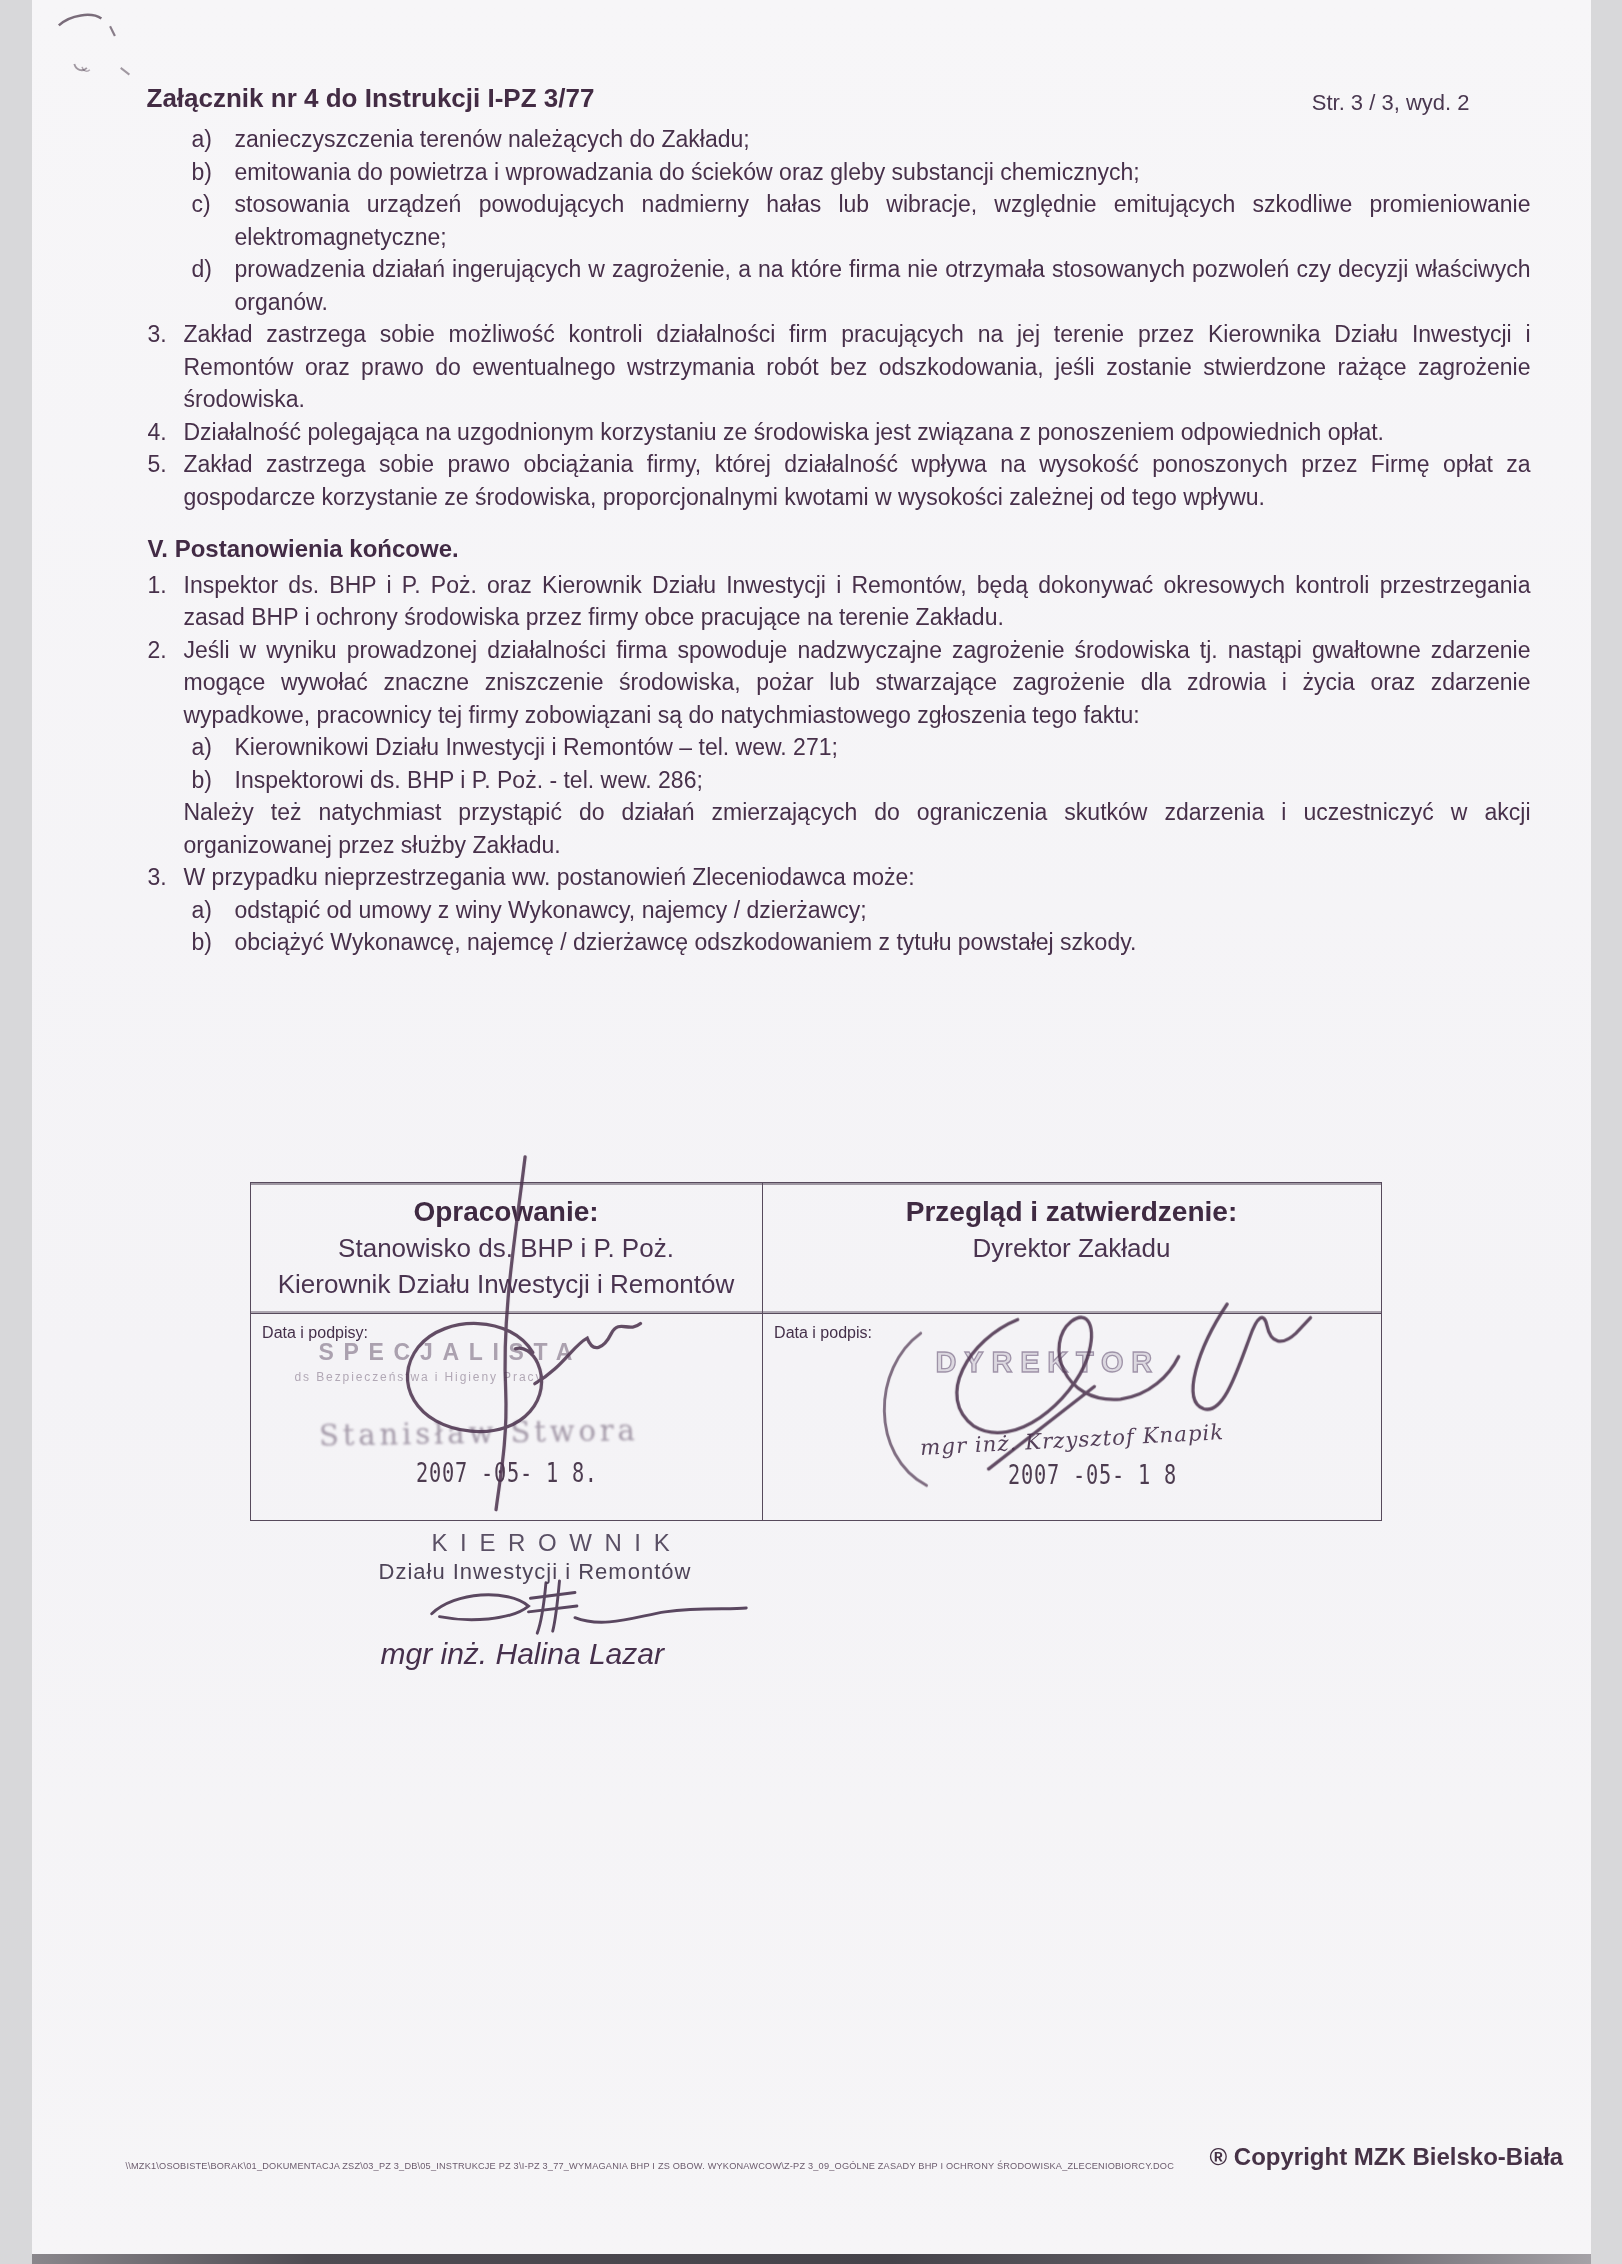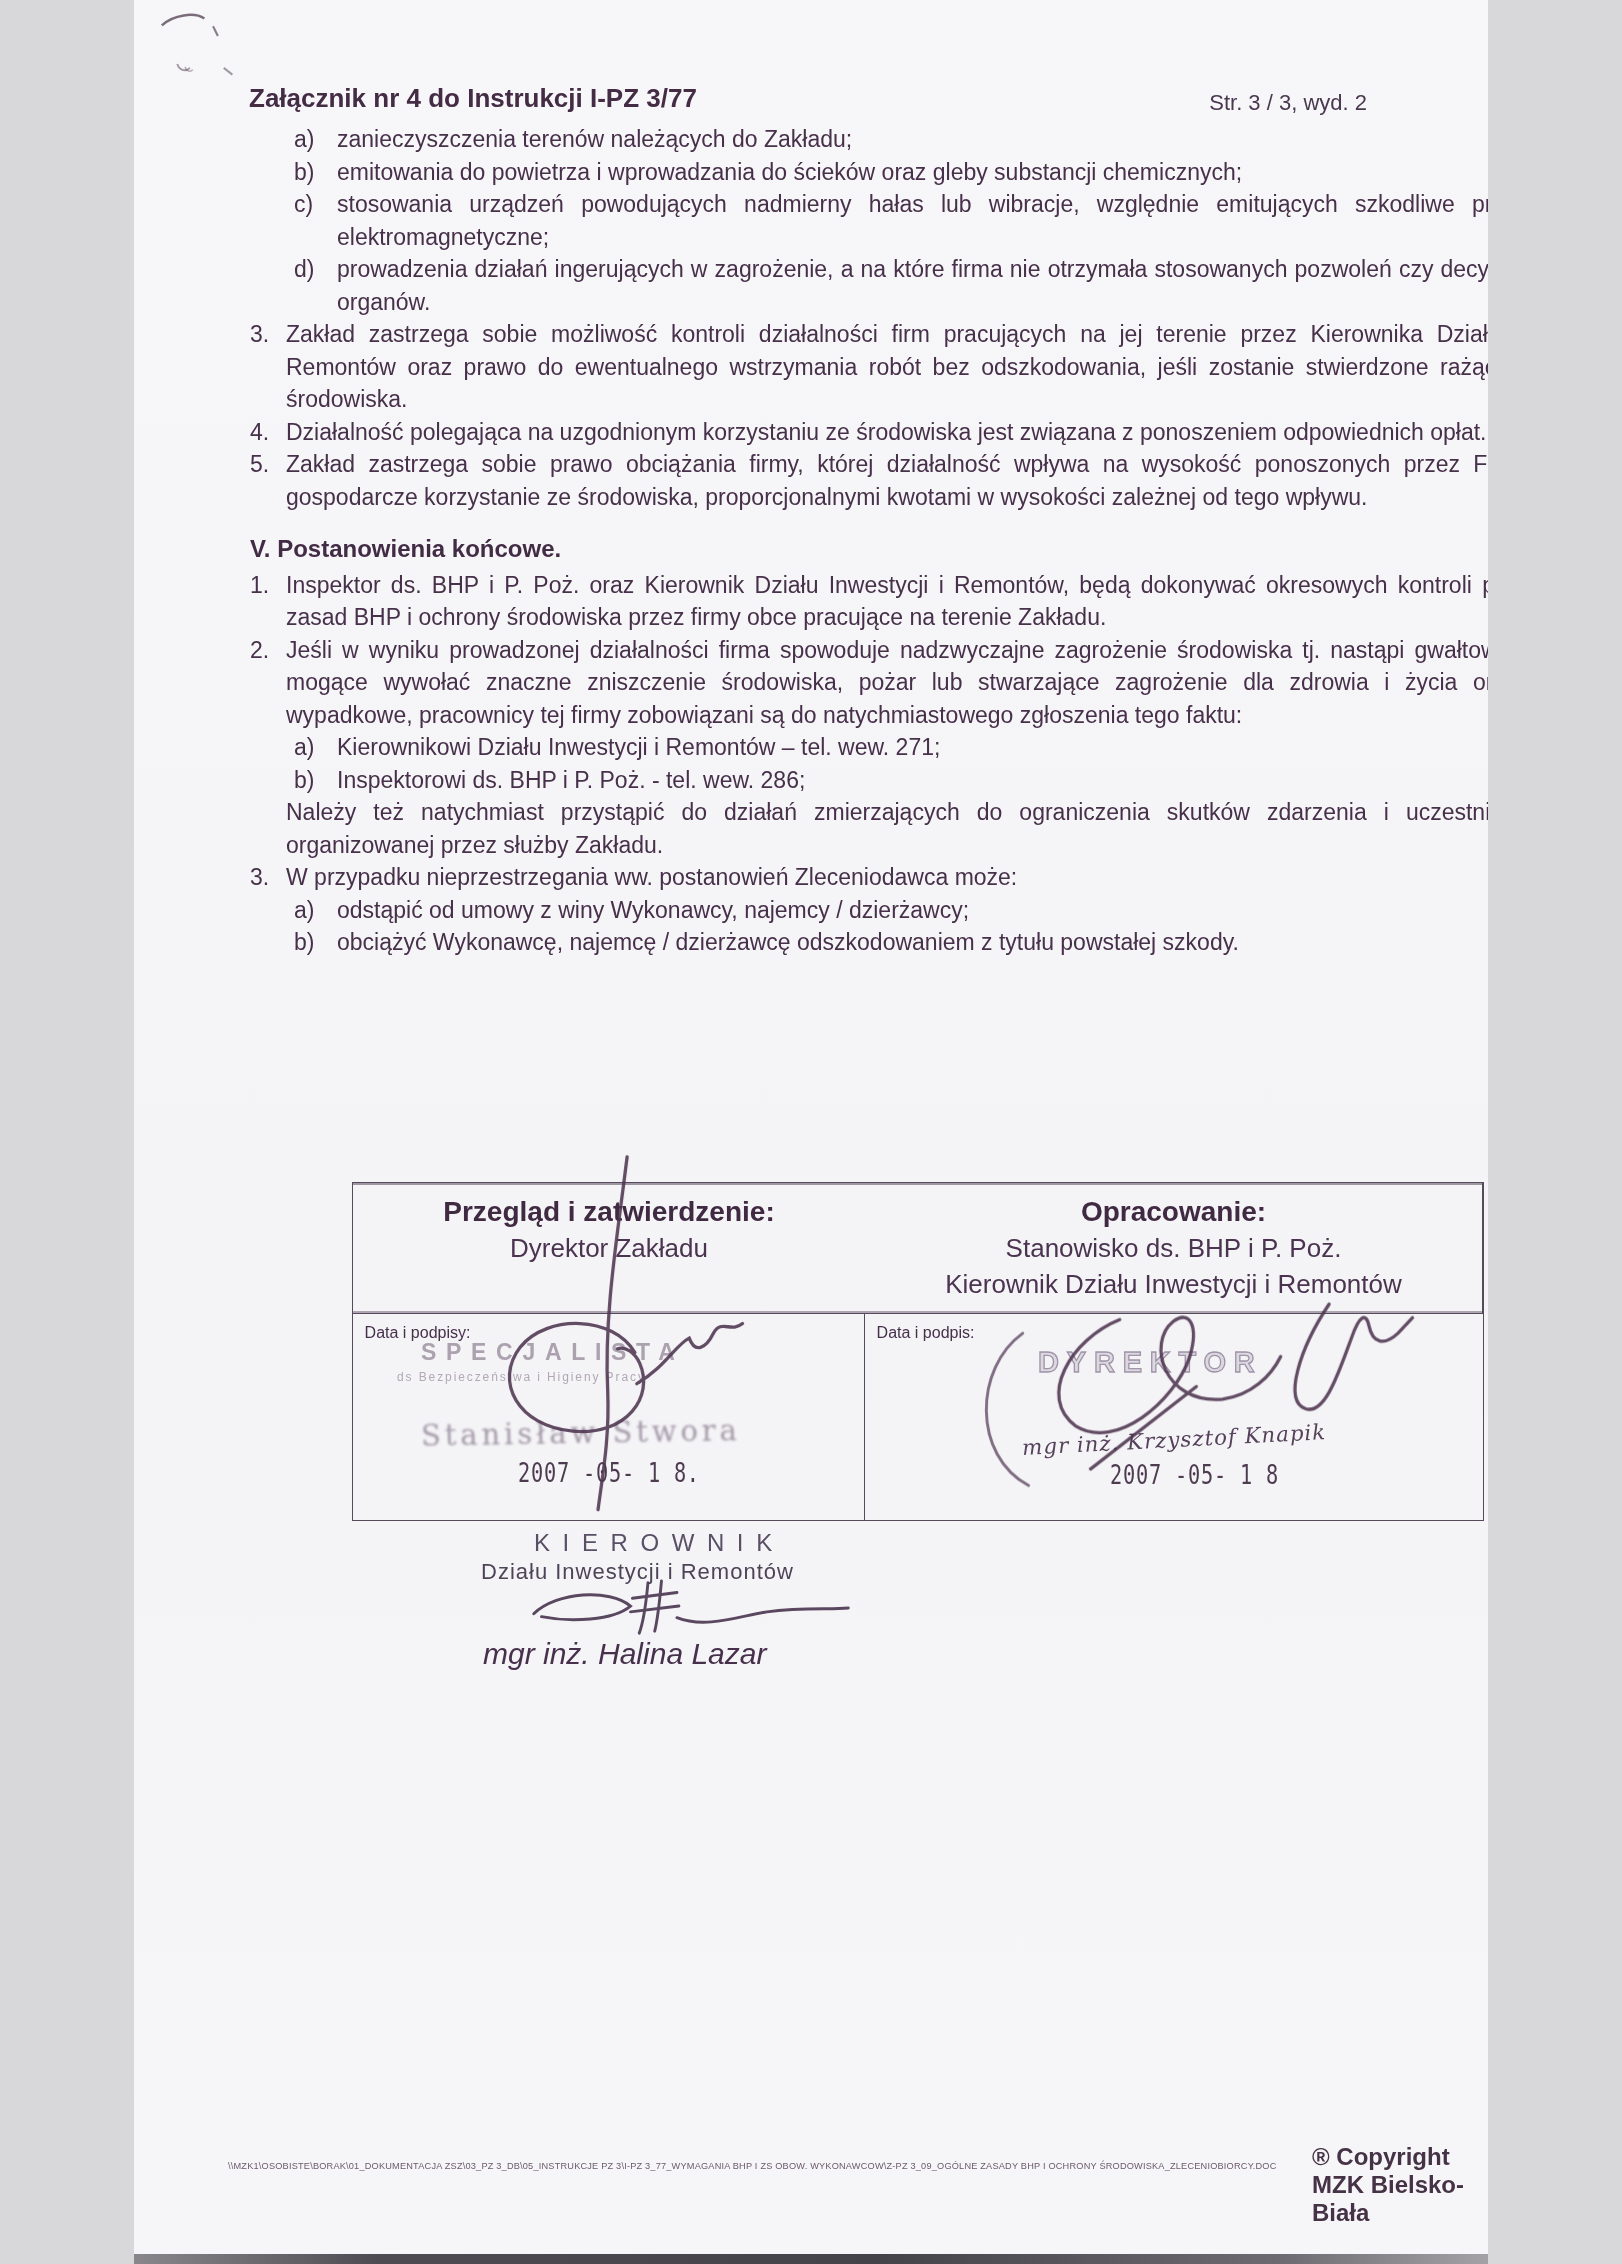--- a/index.html
+++ b/index.html
@@ -1,17 +1,17 @@
 <!DOCTYPE html>
 <html lang="pl"><head>
 <meta charset="utf-8">
 <style>
   html,body{margin:0;padding:0;background:#d8d8da;}
   .page{
-    position:relative; width:1354px; height:2265px; margin:0 auto;
+    position:relative; width:1559px; height:2265px; margin:0 auto;
     background:linear-gradient(180deg,#f7f6f8 0%,#f4f3f6 60%,#f6f5f7 100%);
     overflow:hidden;
     font-family:"Liberation Sans", sans-serif;
     color:#47304a;
   }
   
   .hdr-left{position:absolute;left:115px;top:83px;font-size:26px;font-weight:bold;color:#432c44;}
   .hdr-right{position:absolute;right:121px;top:90px;font-size:22px;color:#4a3850;}
   
   .body{position:absolute;left:116px;top:123px;width:1383px;font-size:23px;line-height:32.5px;}
@@ -142,28 +142,28 @@
       <span class="txt">odstąpić od umowy z winy Wykonawcy, najemcy / dzierżawcy;</span>
     </div>
     <div class="li li-letter">
       <span class="marker">b)</span>
       <span class="txt">obciążyć Wykonawcę, najemcę / dzierżawcę odszkodowaniem z tytułu powstałej szkody.</span>
     </div>
   </div>
 
   <div class="table-wrap">
     <div class="trow head">
-      <div class="tcell thead-cell">
-        <div class="t-title">Przegląd i zatwierdzenie:</div>
-        <div class="t-line">Dyrektor Zakładu</div>
-      </div>
       <div class="tcell left thead-cell">
         <div class="t-title">Opracowanie:</div>
         <div class="t-line">Stanowisko ds. BHP i P. Poż.</div>
         <div class="t-line">Kierownik Działu Inwestycji i Remontów</div>
+      </div>
+      <div class="tcell thead-cell">
+        <div class="t-title">Przegląd i zatwierdzenie:</div>
+        <div class="t-line">Dyrektor Zakładu</div>
       </div>
     </div>
     <div class="trow">
       <div class="tcell left sig-cell">
         <div class="sig-label">Data i podpisy:</div>
         <div class="ghost g1">SPECJALISTA</div>
         <div class="ghost g2">ds Bezpieczeństwa i Higieny Pracy</div>
         <div class="gname">Stanisław Stwora</div>
         <div class="datestamp dleft">2007 -05- 1 8.</div>
       </div>

